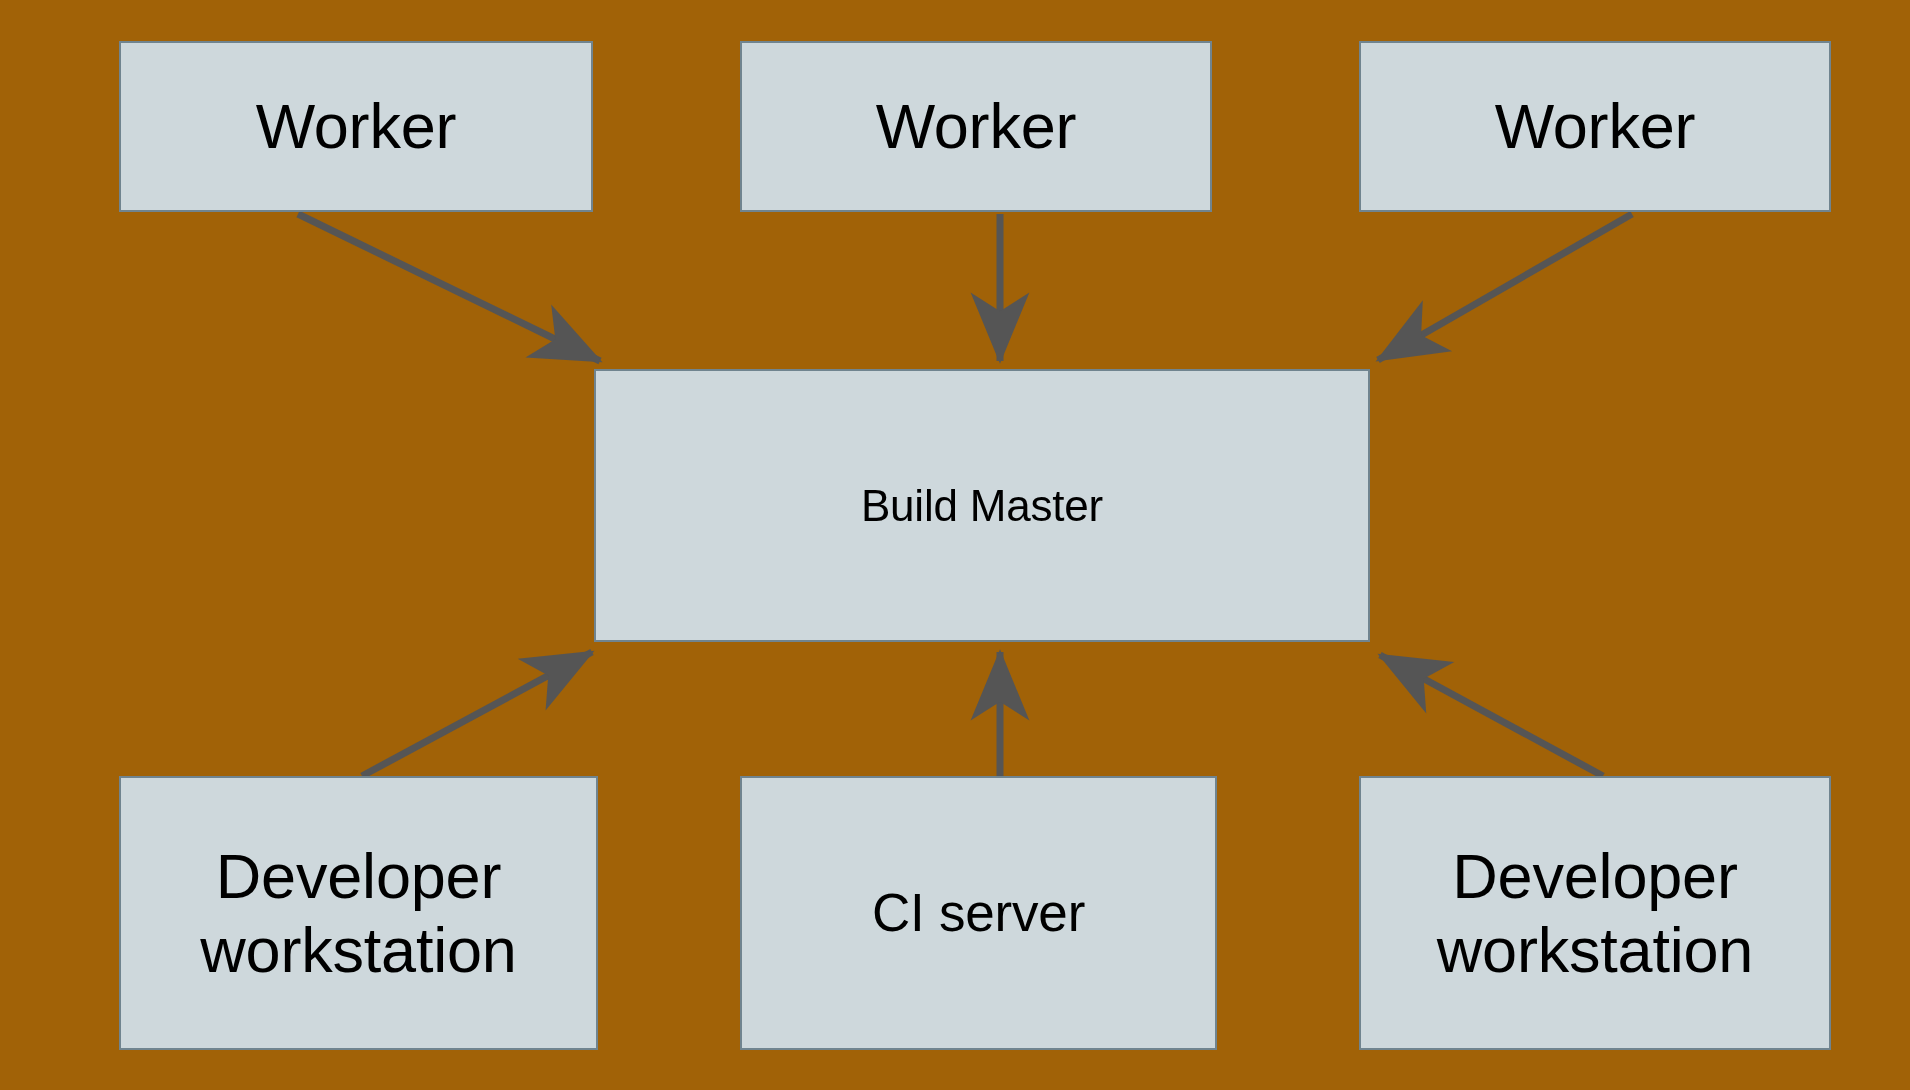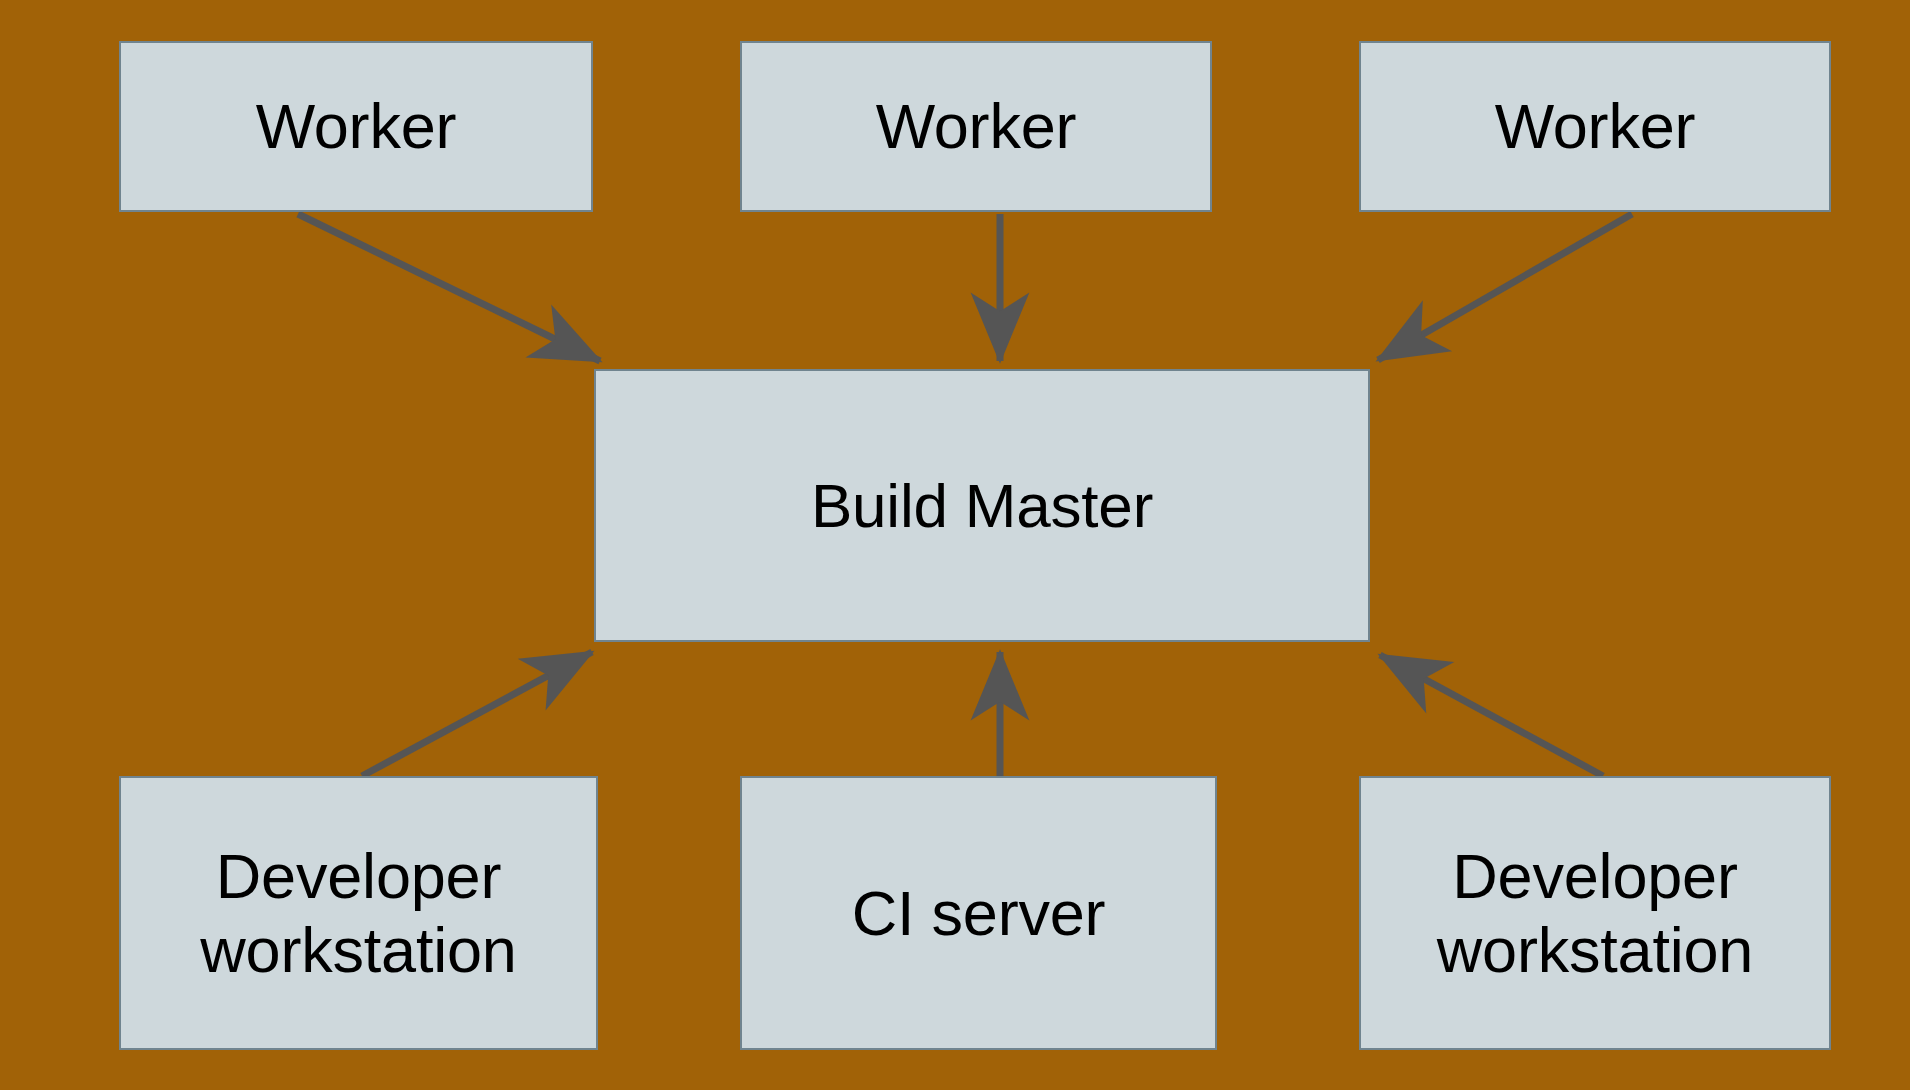--- a/index.html
+++ b/index.html
@@ -43,24 +43,24 @@
   .node-label {
     display: block;
     width: 100%;
     white-space: pre-line;
   }
   
   #node-worker-1 { left: 119px;  top: 41px;  width: 474px; height: 171px; font-size: 63px; }
   #node-worker-2 { left: 740px;  top: 41px;  width: 472px; height: 171px; font-size: 63px; }
   #node-worker-3 { left: 1359px; top: 41px;  width: 472px; height: 171px; font-size: 63px; }
   
-  #node-build-master { left: 594px; top: 369px; width: 776px; height: 273px; font-size: 62px; }
+  #node-build-master { left: 594px; top: 369px; width: 776px; height: 273px; font-size: 44px; }
   
   #node-dev-ws-1 { left: 119px;  top: 776px; width: 479px; height: 274px; font-size: 63px; }
-  #node-ci-server { left: 740px;  top: 776px; width: 477px; height: 274px; font-size: 63px; }
+  #node-ci-server { left: 740px;  top: 776px; width: 477px; height: 274px; font-size: 53px; }
   #node-dev-ws-2 { left: 1359px; top: 776px; width: 472px; height: 274px; font-size: 63px; }
 </style>
 </head>
 <body>
 
 <div id="canvas">
 
   <svg id="edge-layer" viewBox="0 0 1910 1090">
     <defs>
       <marker id="arrowhead" markerWidth="11" markerHeight="9" refX="10.2" refY="4.5" orient="auto" markerUnits="strokeWidth">

